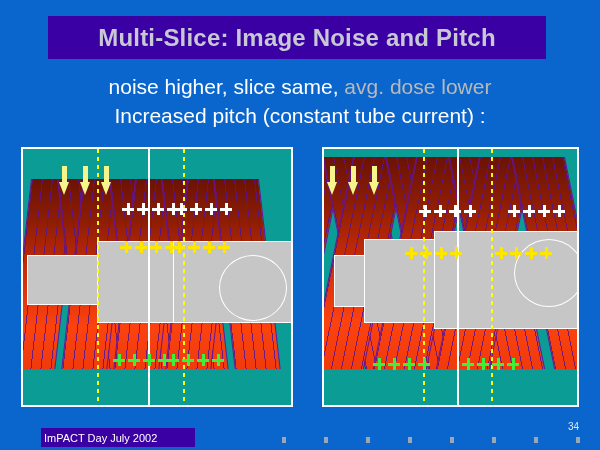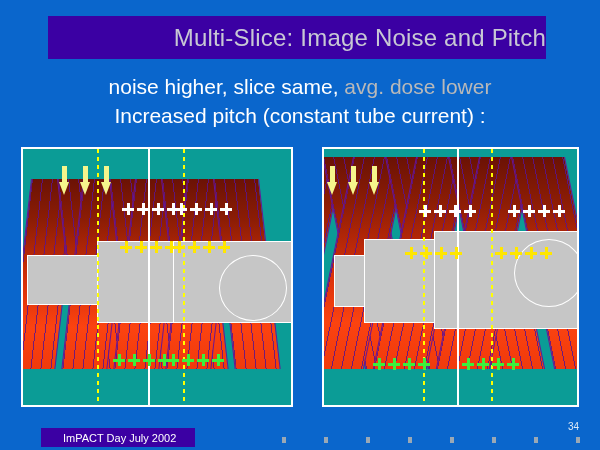--- a/index.html
+++ b/index.html
@@ -6,21 +6,21 @@
   body{
     width:600px;height:450px;overflow:hidden;
     background:#0a66cc;
     font-family:"Liberation Sans", sans-serif;
     position:relative;
   }
   
   .title-banner{
     position:absolute;left:48px;top:16px;width:498px;height:43px;
     background:#3b00a3;
-    display:flex;align-items:center;justify-content:flex-end;
+    display:flex;align-items:center;justify-content:center;font-weight:bold;
   }
   .title-text{
     color:#c8c8d4;font-size:24px;letter-spacing:0.2px;white-space:nowrap;
   }
   
   .subtitle{
     position:absolute;left:0;top:72px;width:600px;
     text-align:center;line-height:29px;
   }
   .sub-line{font-size:21px;white-space:nowrap;}
@@ -71,21 +71,21 @@
   .plus::before{left:0;top:4.5px;width:12px;height:3.5px;}
   .plus::after{top:0;left:4.5px;width:3.5px;height:12px;}
   .plus-white{color:#ffffff;}
   .plus-yellow{color:#ffe600;}
   .plus-green{color:#3cf03c;}
   
   .footer-box{
     position:absolute;left:41px;top:428px;width:154px;height:19px;
     background:#3b00a3;display:flex;align-items:center;
   }
-  .footer-text{color:#ffffff;font-size:11px;padding-left:22px;white-space:nowrap;}
+  .footer-text{color:#ffffff;font-size:11px;padding-left:3px;white-space:nowrap;}
   .page-num{
     position:absolute;right:21px;top:421px;color:#dce8f5;font-size:10px;
   }
   .tick-strip{position:absolute;left:282px;top:437px;width:300px;height:7px;}
   .tick{position:absolute;top:0;width:4px;height:6px;background:#9aa8b5;}
 </style>
 </head>
 <body>
 
 <div class="title-banner">

